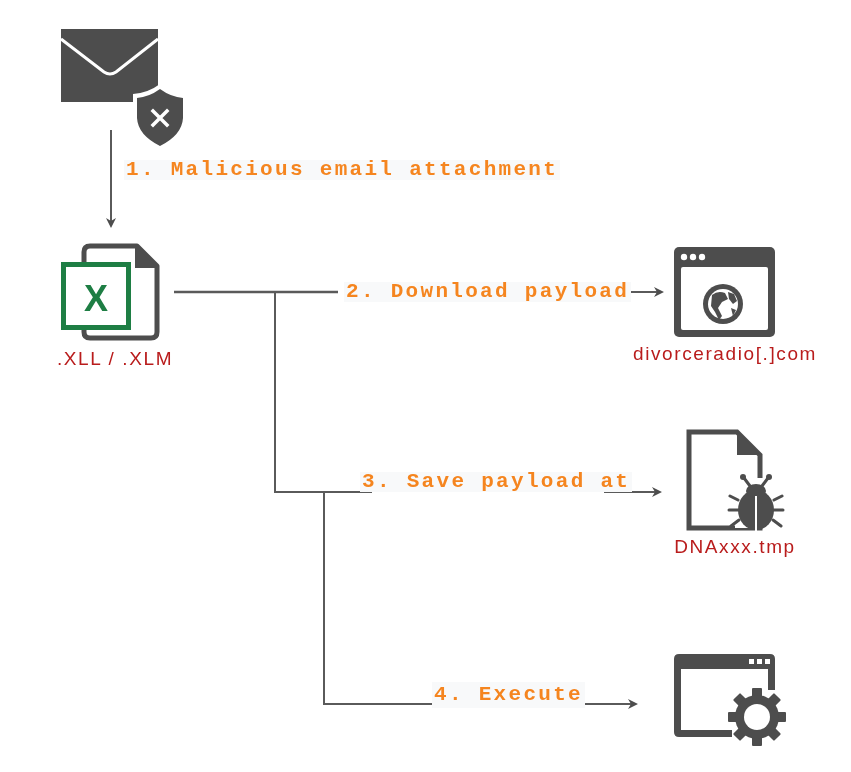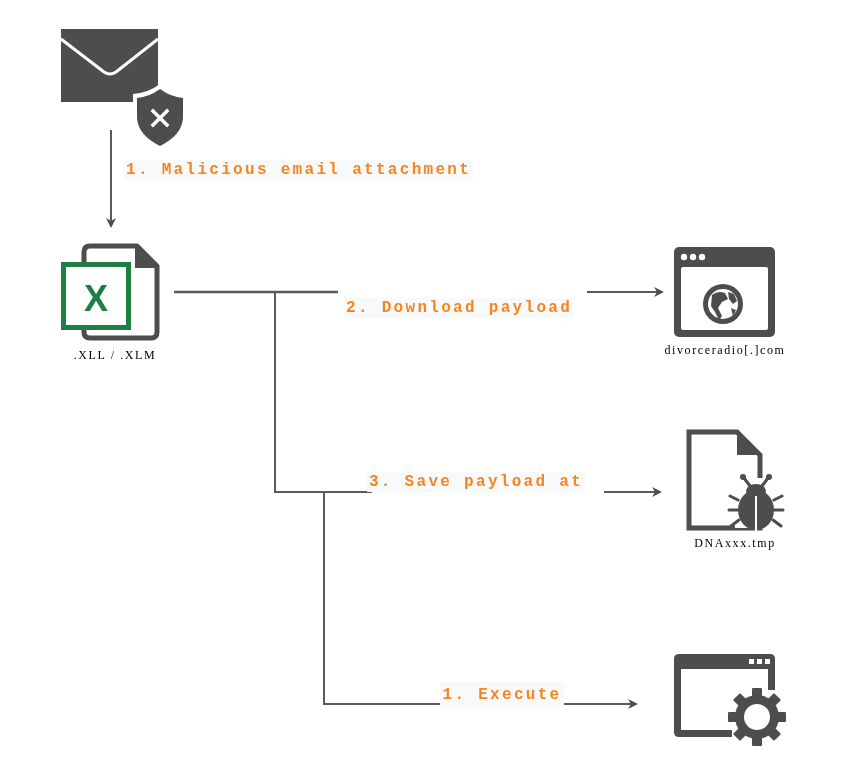--- a/index.html
+++ b/index.html
@@ -2,33 +2,33 @@
 <html><head>
 <meta charset="utf-8">
 <style>
   html, body { margin: 0; padding: 0; background: #ffffff; }
   body { width: 851px; height: 772px; position: relative; overflow: hidden; }
   .canvas { position: absolute; left: 0; top: 0; width: 851px; height: 772px; }
   .label {
     position: absolute;
     font-family: "Liberation Mono", "DejaVu Sans Mono", monospace;
     font-weight: bold;
-    font-size: 16px;
+    font-size: 21px;
     letter-spacing: 2.3px;
     color: #f5851f;
     white-space: nowrap;
     line-height: 20px;
   }
   .label .ln { background: #f8f9fa; display: inline-block; padding: 0 2px; }
   .caption {
     position: absolute;
-    font-family: Liberation Serif, serif;
-    font-size: 12px;
+    font-family: Liberation Sans, sans-serif;
+    font-size: 19px;
     letter-spacing: 1.6px;
-    color: #000000;
+    color: #b91c1c;
     white-space: nowrap;
   }
   .center { text-align: center; }
   svg { position: absolute; left: 0; top: 0; }
 </style>
 </head>
 <body>
 
 <div class="canvas">
 
@@ -113,29 +113,29 @@
         </g>
         <circle r="13" fill="#ffffff"></circle>
       </g>
     </g>
   </svg>
 
   <div class="label" style="left:124px; top:160px;">
     <span class="ln">1. Malicious email attachment</span>
   </div>
 
-  <div class="label" style="left:344px; top:282px;margin-top:16px;">
+  <div class="label" style="left:344px; top:282px;">
     <span class="ln">2. Download payload</span>
   </div>
 
   <div class="label center" style="left:360px; top:472px; width:232px;">
     <span class="ln">3. Save payload at</span><br>
   </div>
 
   <div class="label center" style="left:432px; top:682px; width:140px; line-height:26px;">
-    <span class="ln">1. Execute</span><br>
+    <span class="ln">4. Execute</span><br>
   </div>
 
   <div class="caption center" style="left:20px; top:348px; width:190px;">.XLL / .XLM</div>
   <div class="caption center" style="left:610px; top:343px; width:230px;text-align:center;">divorceradio[.]com</div>
   <div class="caption center" style="left:660px; top:536px; width:150px;">DNAxxx.tmp</div>
 
 </div>
 
 </body></html>

